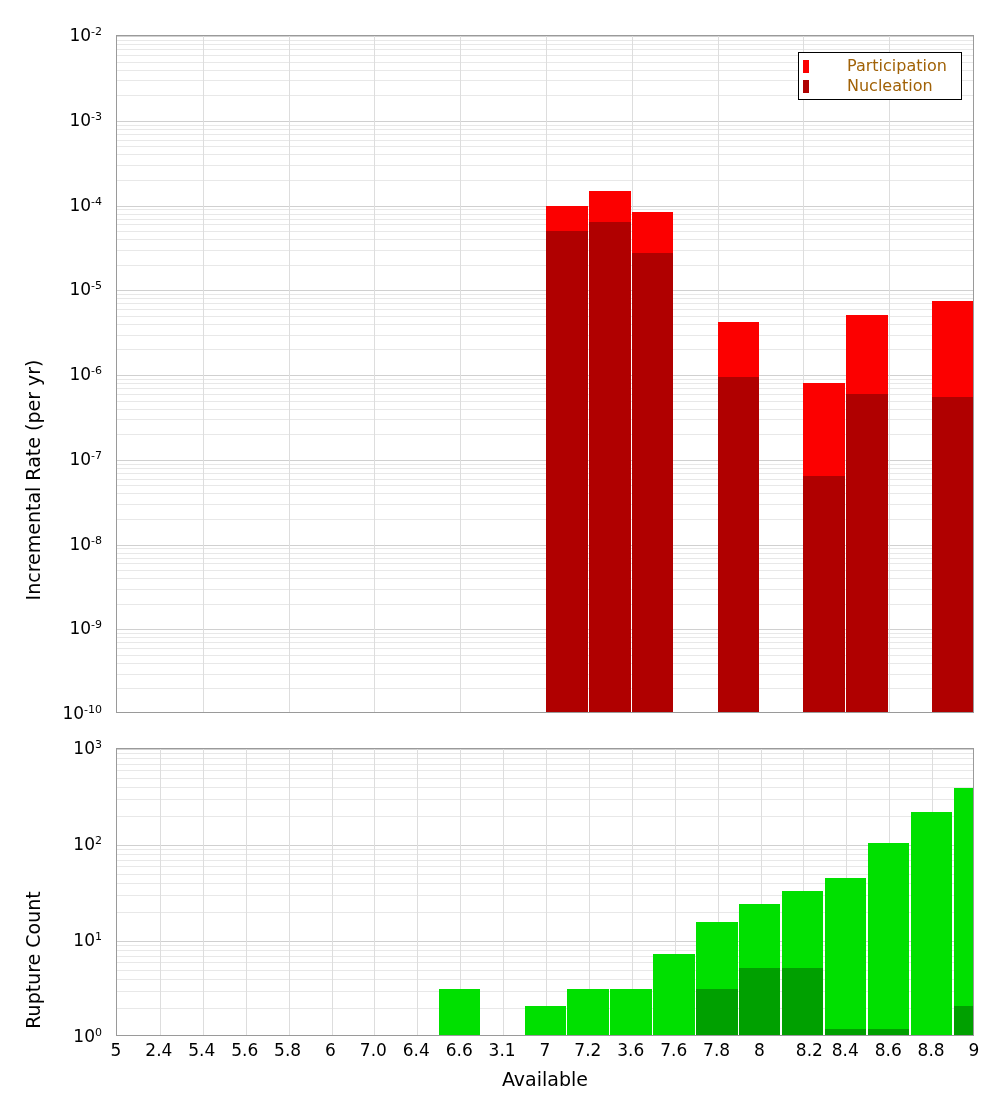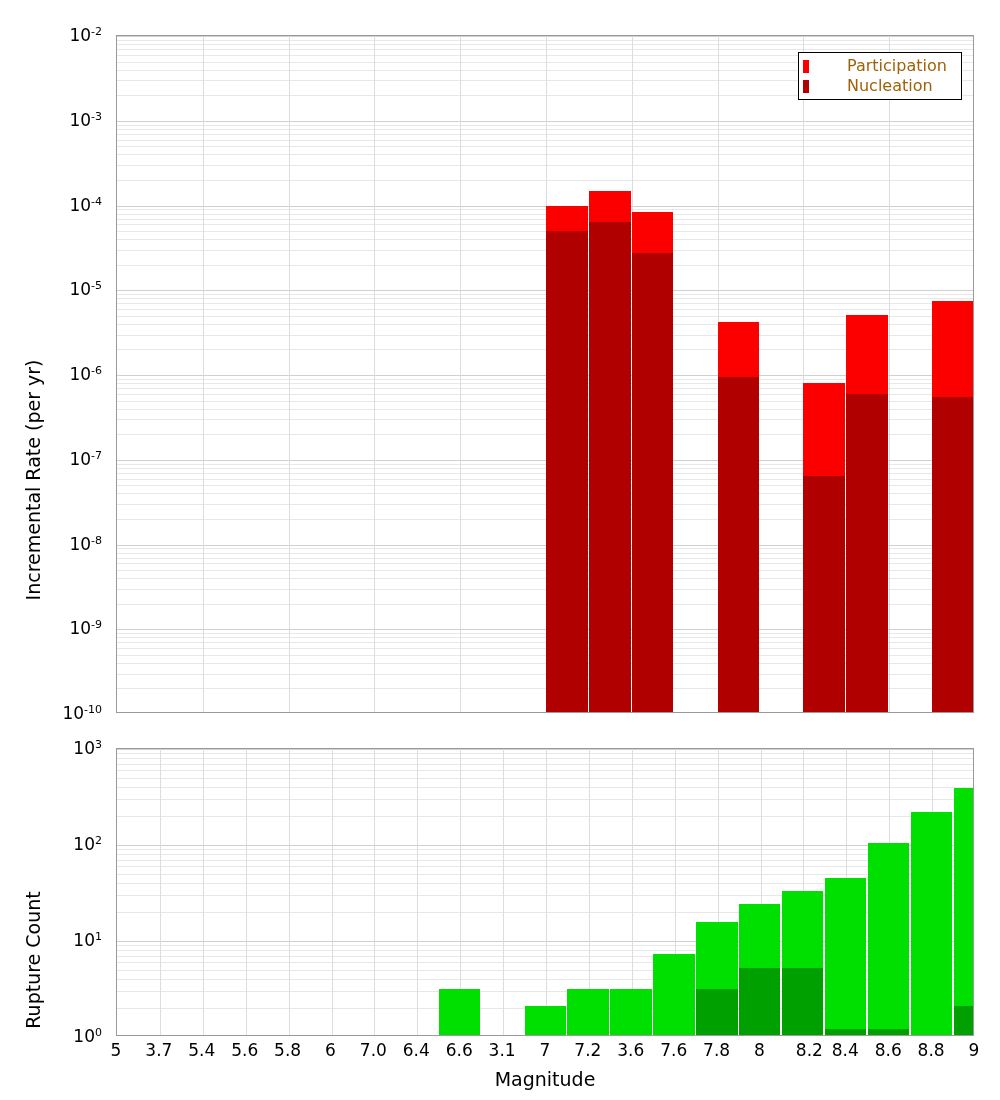--- a/index.html
+++ b/index.html
@@ -333,36 +333,36 @@
       <div class="ytick" style="top: 844px; width: 108px; left: 0px; padding-right: 6px; box-sizing: border-box;">10<sup>2</sup></div>
       <div class="ytick" style="top: 940px; width: 108px; left: 0px; padding-right: 6px; box-sizing: border-box;">10<sup>1</sup></div>
       <div class="ytick" style="top: 1036px; width: 108px; left: 0px; padding-right: 6px; box-sizing: border-box;">10<sup>0</sup></div>
     </div>
 
 
   <div class="axis-title-y" style="left: 22px; top: 960px; transform: rotate(-90deg) translateX(-50%);">Rupture Count</div>
 
   <div id="xTicks">
       <div class="xtick" style="left: 116px; top: 1040px;">5</div>
-      <div class="xtick" style="left: 158.9px; top: 1040px;">3.7</div>
+      <div class="xtick" style="left: 158.9px; top: 1040px;">2.4</div>
       <div class="xtick" style="left: 201.8px; top: 1040px;">5.4</div>
       <div class="xtick" style="left: 244.7px; top: 1040px;">5.6</div>
       <div class="xtick" style="left: 287.6px; top: 1040px;">5.8</div>
       <div class="xtick" style="left: 330.5px; top: 1040px;">6</div>
       <div class="xtick" style="left: 373.4px; top: 1040px;">7.0</div>
       <div class="xtick" style="left: 416.3px; top: 1040px;">6.4</div>
       <div class="xtick" style="left: 459.2px; top: 1040px;">6.6</div>
       <div class="xtick" style="left: 502.1px; top: 1040px;">3.1</div>
       <div class="xtick" style="left: 545px; top: 1040px;">7</div>
       <div class="xtick" style="left: 587.9px; top: 1040px;">7.2</div>
       <div class="xtick" style="left: 630.8px; top: 1040px;">3.6</div>
       <div class="xtick" style="left: 673.7px; top: 1040px;">7.6</div>
       <div class="xtick" style="left: 716.6px; top: 1040px;">7.8</div>
       <div class="xtick" style="left: 759.5px; top: 1040px;">8</div>
       <div class="xtick" style="left: 802.4px; top: 1040px; margin-left: 7px;">8.2</div>
       <div class="xtick" style="left: 845.3px; top: 1040px;">8.4</div>
       <div class="xtick" style="left: 888.2px; top: 1040px;">8.6</div>
       <div class="xtick" style="left: 931.1px; top: 1040px;">8.8</div>
       <div class="xtick" style="left: 974px; top: 1040px;">9</div>
     </div>
-  <div class="axis-title-x" style="left:116px;top:1068px;width:858px;">Magnitude</div>
+  <div class="axis-title-x" style="left:116px;top:1068px;width:858px;">Available</div>
 
 </div>
 
 </body></html>

